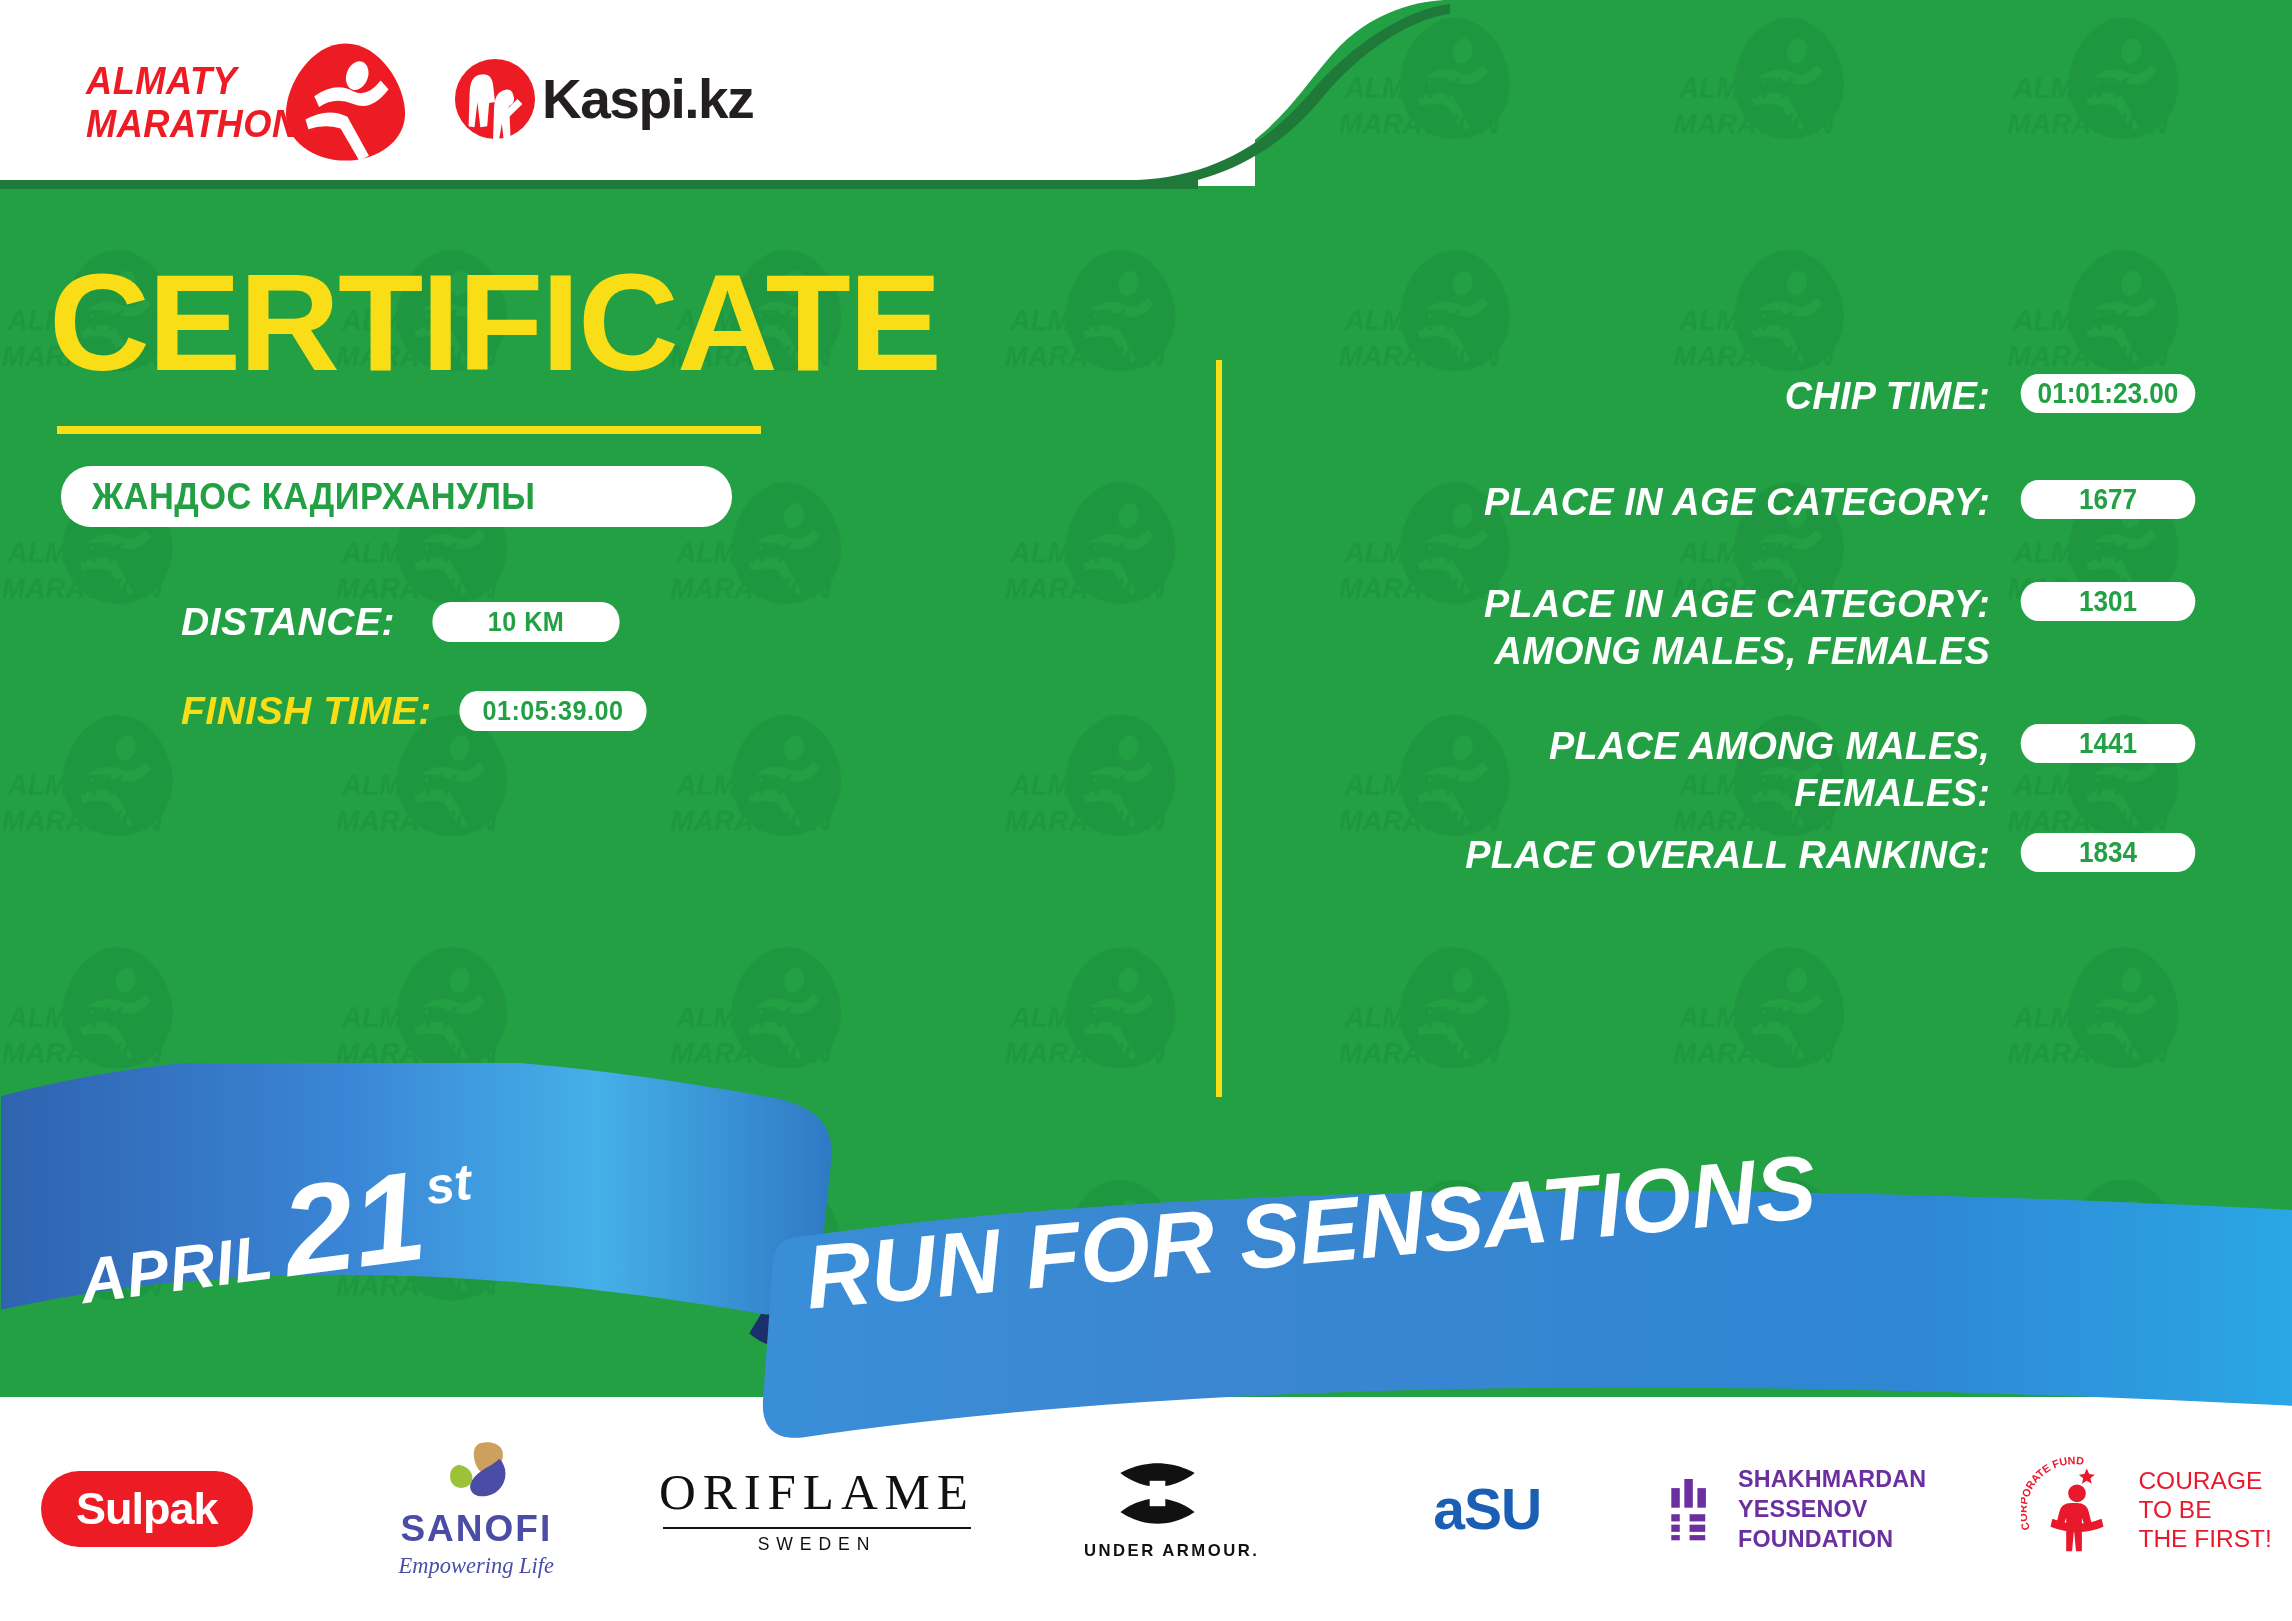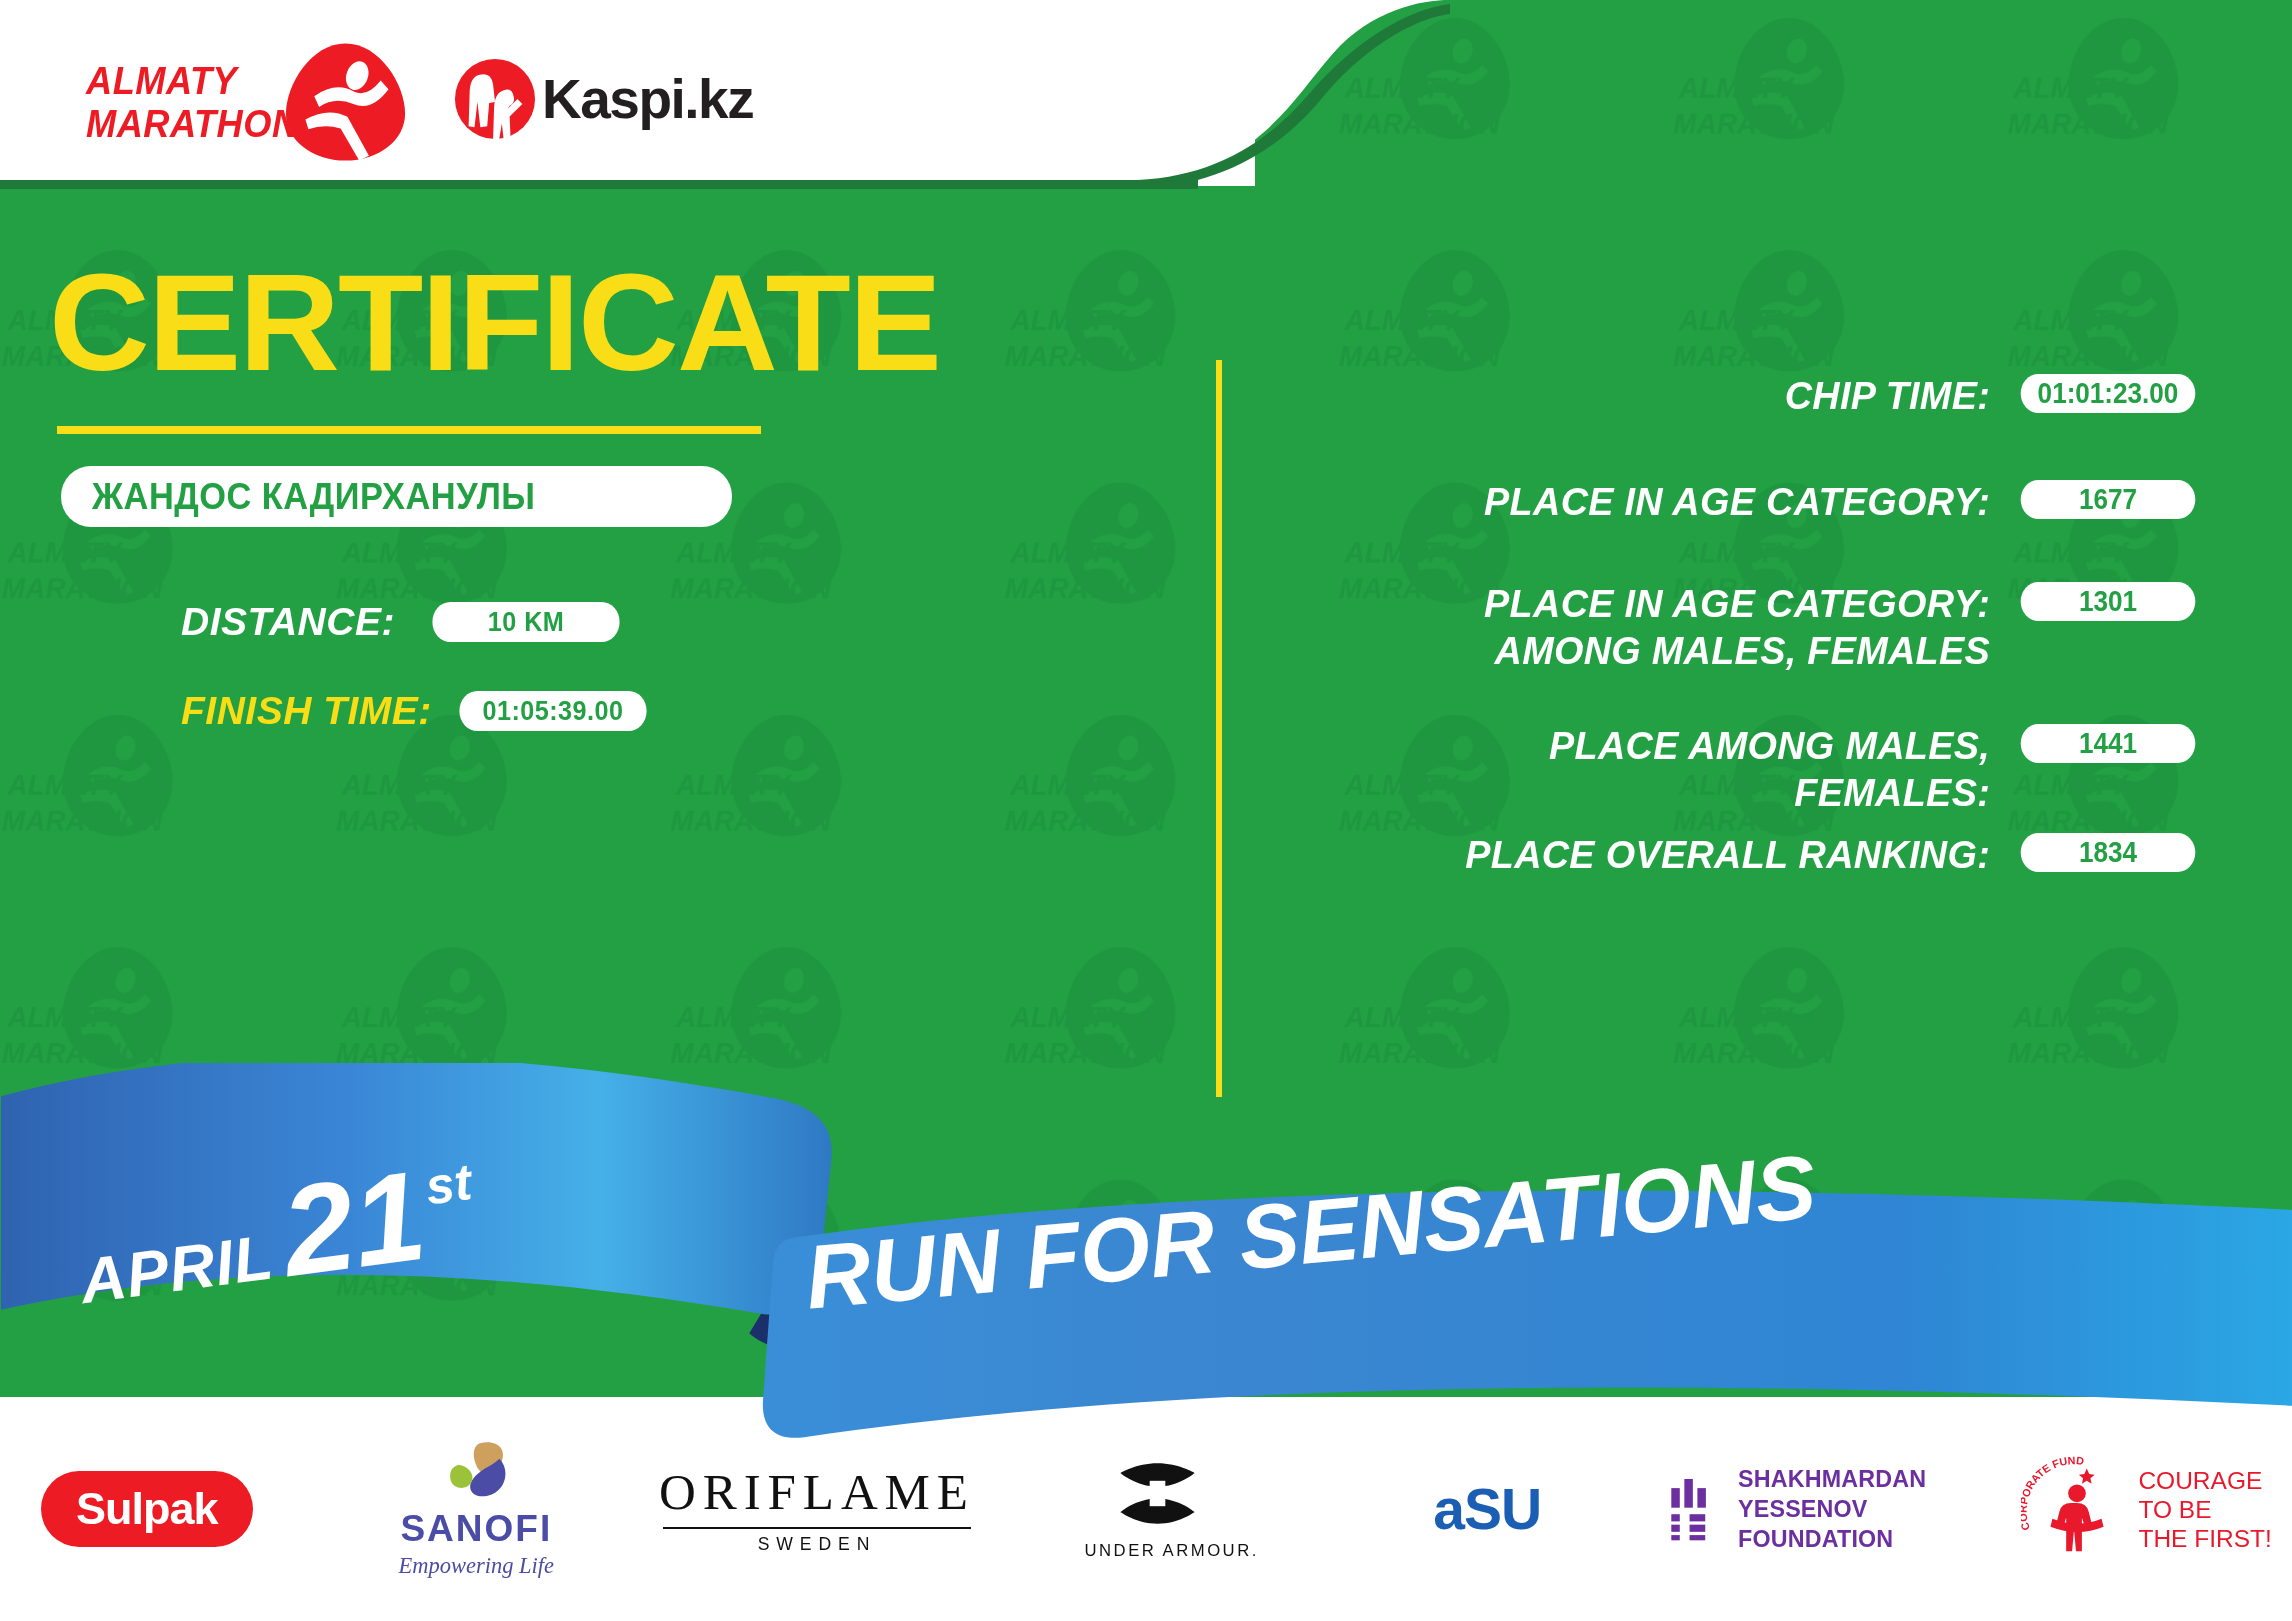--- a/index.html
+++ b/index.html
@@ -255,21 +255,21 @@
     font-family:"Liberation Serif", serif;
   }
   .oriflame-line { height:2px; background:#111; margin:5.9px 3.9px 4.9px; }
   .oriflame-sub {
     color:#111111; font-size:17.6px; letter-spacing:6.9px;
     font-family:"Liberation Sans", sans-serif;
   }
   
   .ua { text-align:center; }
   .ua-sub {
-    color:#111111; font-size:16.7px; font-weight:normal;
+    color:#111111; font-size:16.7px; font-weight:bold;
     letter-spacing:2.5px; margin-top:7.8px;margin-left:28px;
   }
   
   .asu-word {
     color:#1a5fb4; font-weight:bold; font-size:57px;
     letter-spacing:-1px;
   }
   
   .yessenov { display:flex; align-items:center; gap:19.6px; }
   .yessenov-text {

